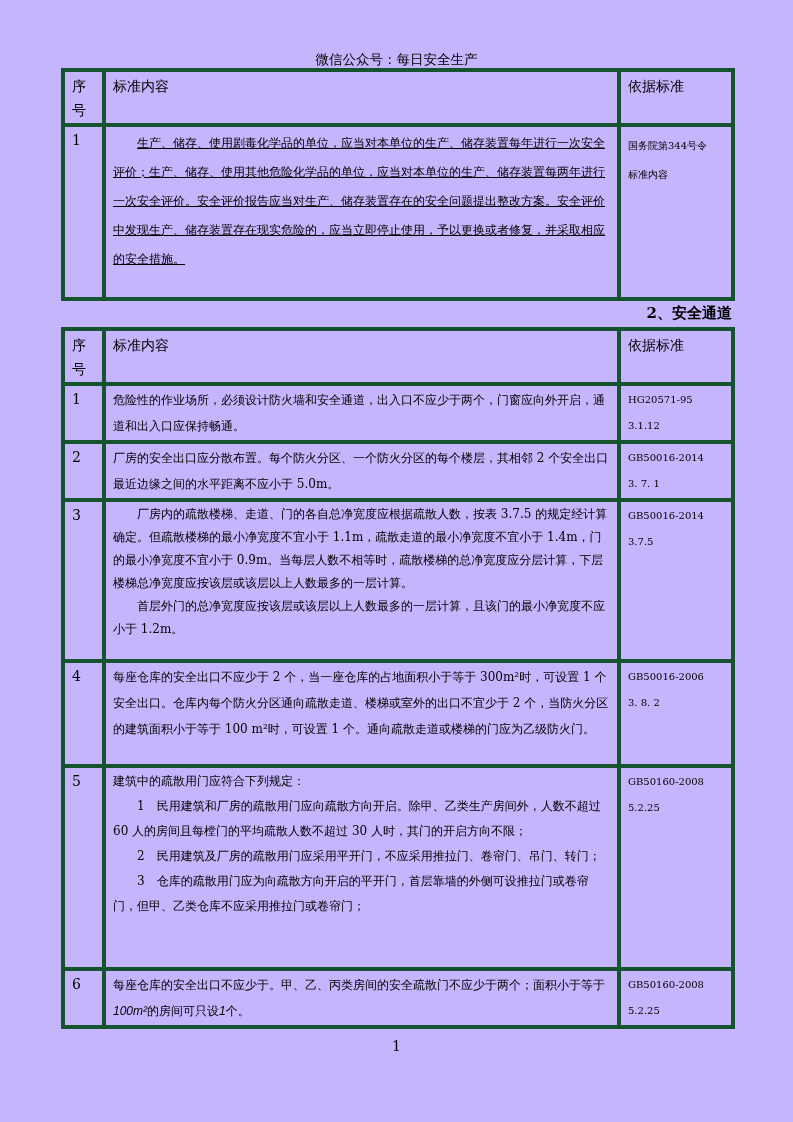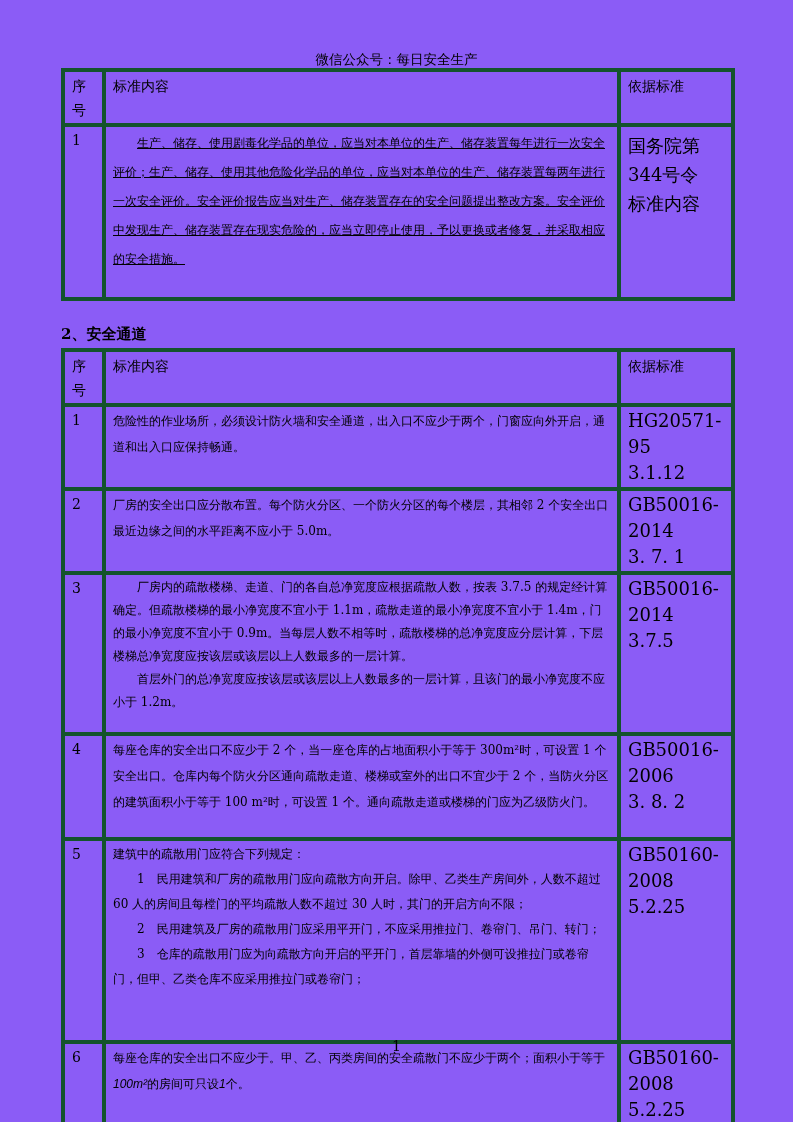--- a/index.html
+++ b/index.html
@@ -4,21 +4,21 @@
 <style>
   html, body {
     margin: 0;
     padding: 0;
     background: #ffffff;
   }
   .page {
     position: relative;
     width: 793px;
     height: 1122px;
-    background: #8b5cf6;
+    background: #c4b5fd;
     overflow: hidden;
     box-sizing: border-box;
     padding-top: 50px;
     font-family: "DejaVu Serif", "Liberation Serif", serif;
     color: #000000;
   }
   .doc-header {
     text-align: center;
     font-size: 13.5px;
     line-height: 18px;
@@ -26,21 +26,21 @@
   .content {
     margin: 0 61px;
     width: 671px;
   }
   .sec-heading {
     font-size: 15px;
     font-weight: bold;
     line-height: 18px;
   }
   .sec-heading.first { margin-top: 40px; margin-bottom: 10px; }
-  .sec-heading.second { margin-top: 24px; margin-bottom: 5px; }
+  .sec-heading.second { margin-top: 3px; margin-bottom: 5px; text-align: right; }
 
   table.std {
     border-collapse: collapse;
     table-layout: fixed;
     width: 670px;
   }
   table.std td {
     border: 4px solid #14532d;
     vertical-align: top;
     padding: 1px 7px;
@@ -50,21 +50,21 @@
     height: 28px;
     font-size: 14px;
     line-height: 24px;
     padding-top: 2px;
   }
   col.c-no { width: 41px; }
   col.c-content { width: 515px; }
   col.c-basis { width: 114px; }
 
   td.no-cell { font-size: 14px; line-height: 24px; padding-left: 9px; }
-  td.basis-cell { font-size: 18px; }
+  td.basis-cell { font-size: 10px; }
   td.basis-cell p { margin: 0; }
 
   
   table.t1 td.content-cell { font-size: 12px; line-height: 29px; padding-top: 2px; text-decoration: underline; }
   table.t1 td.basis-cell   { line-height: 29px; padding-top: 4px; }
   table.t1 tr.body-row { height: 174px; }
 
   
   table.t2 td.content-cell { font-size: 12px; line-height: 26px; }
   table.t2 td.basis-cell   { line-height: 26px; }

